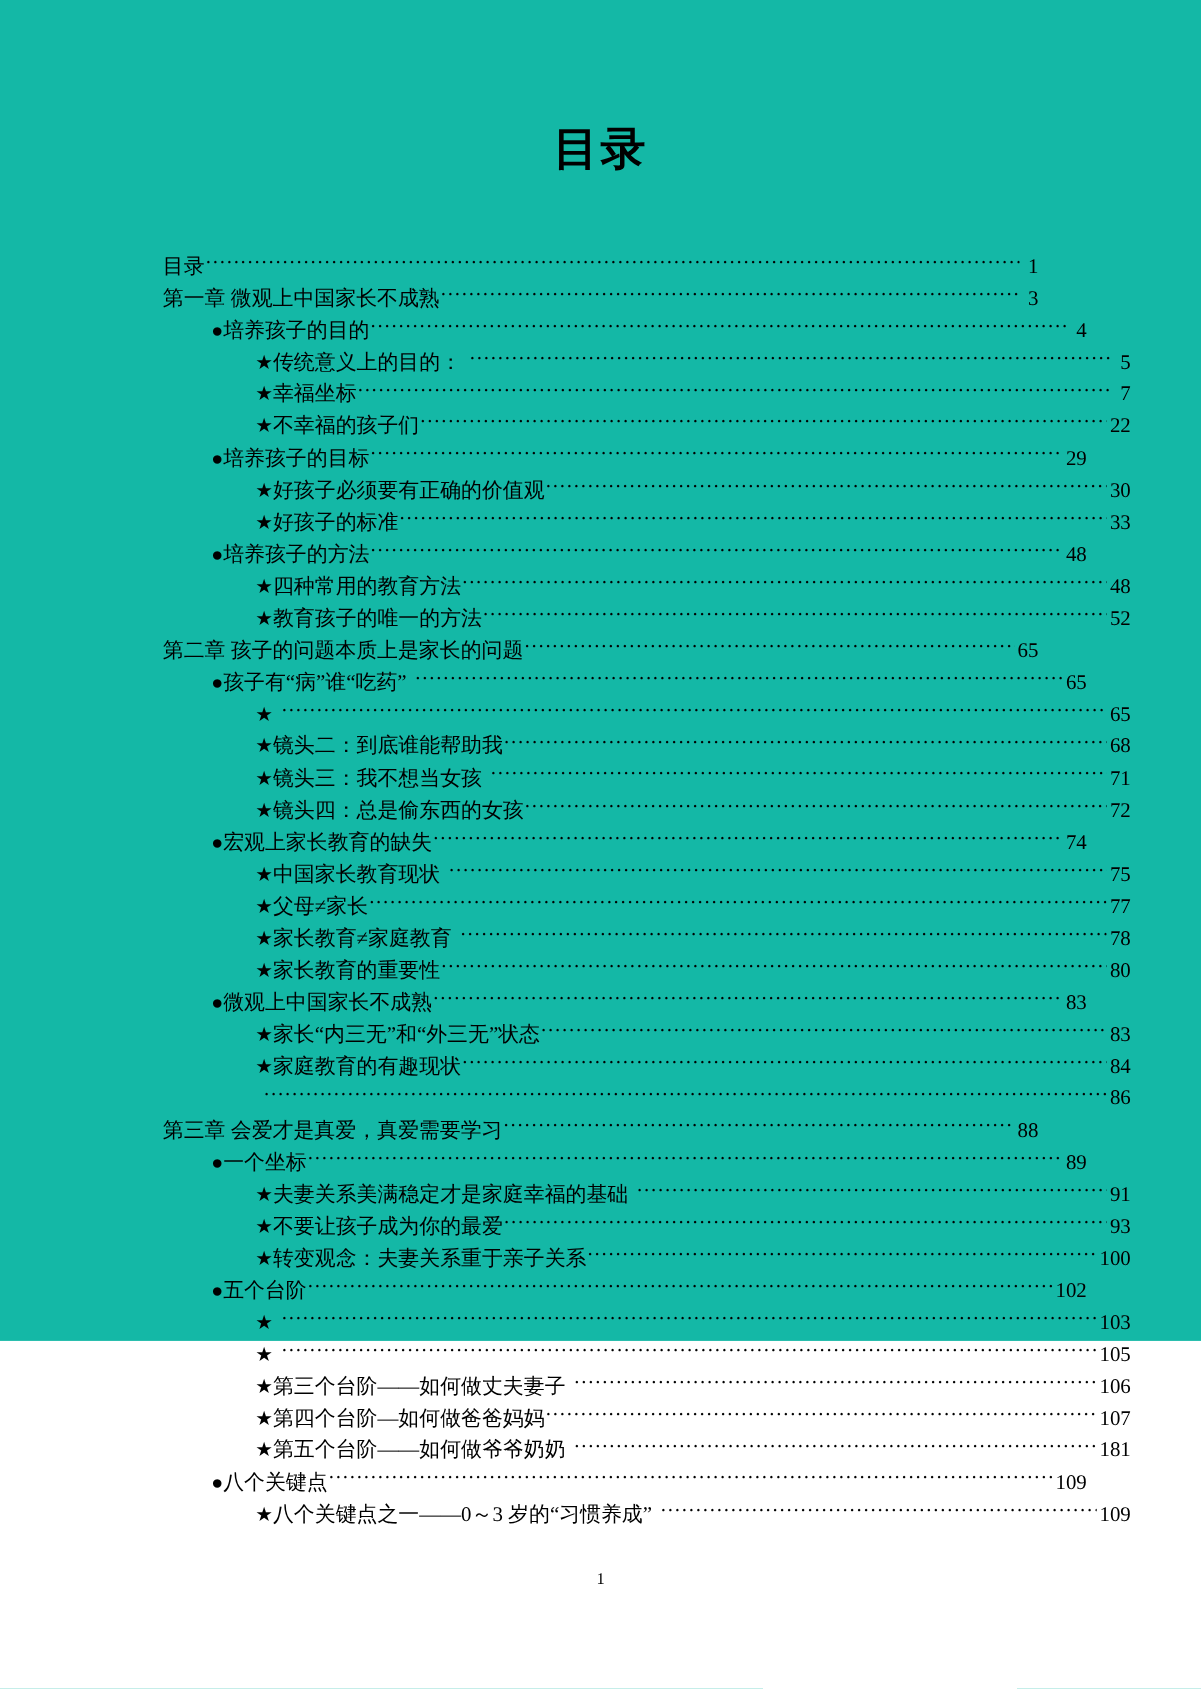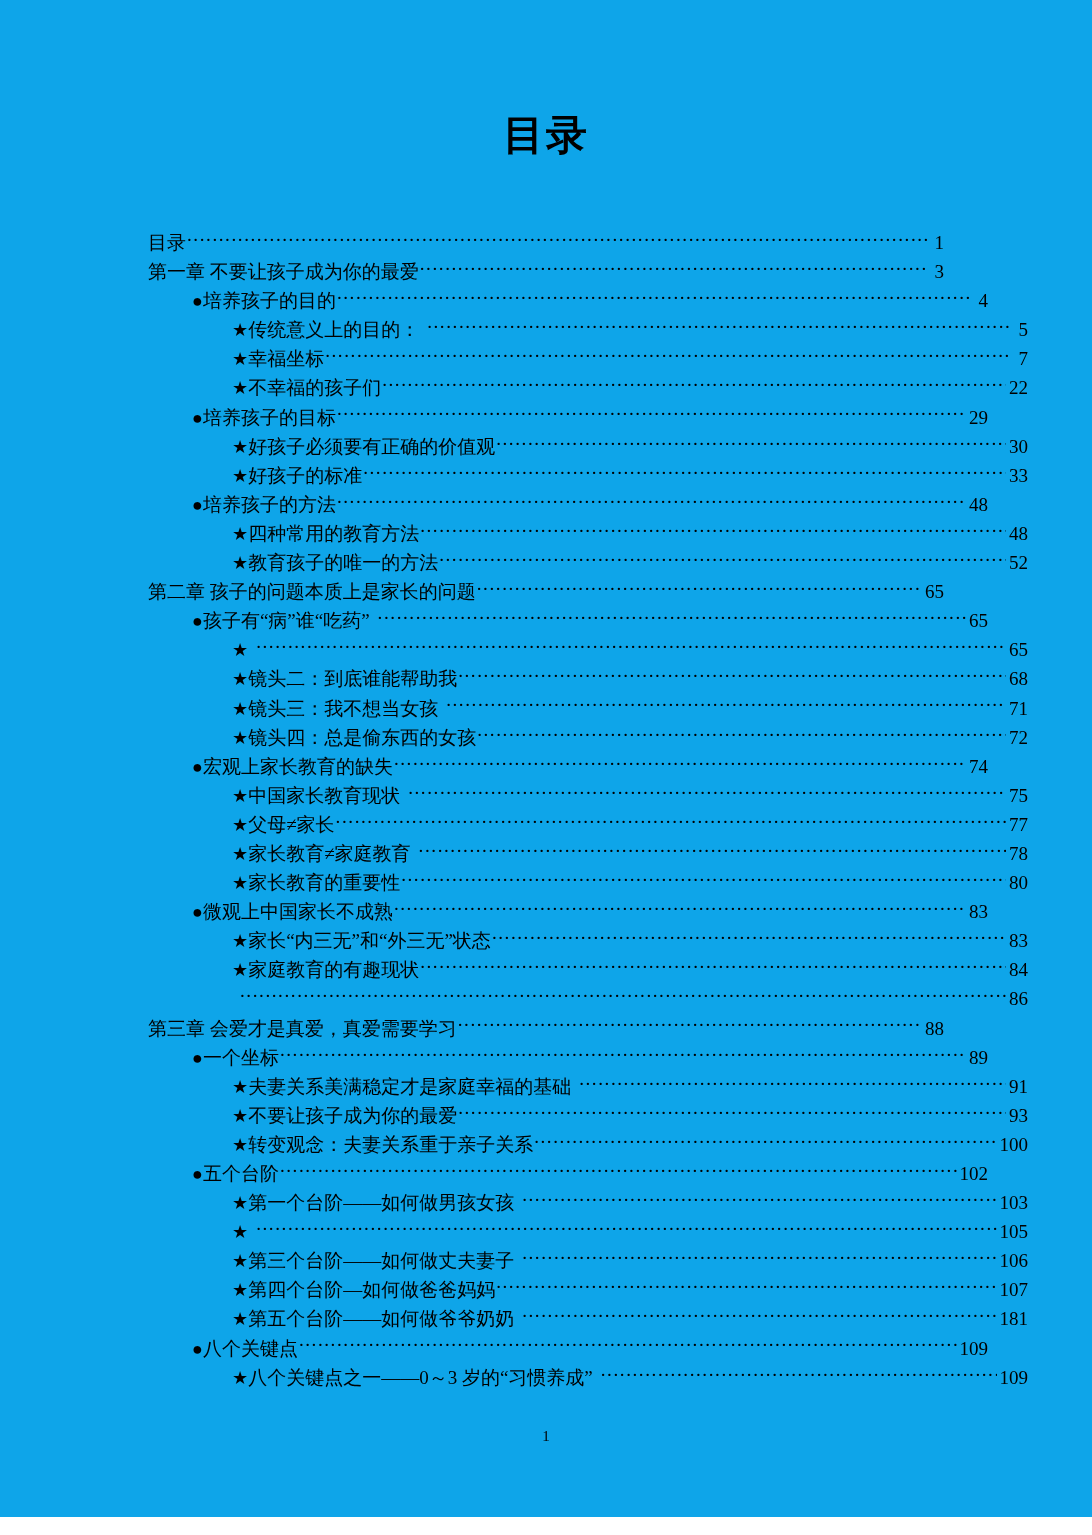--- a/index.html
+++ b/index.html
@@ -14,22 +14,22 @@
     font-family: "Liberation Serif", "DejaVu Serif", serif;
     color: #000000;
     overflow: hidden;
   }
 
   .page {
     position: absolute;
     left: 0;
     top: 0;
     width: 1092px;
-    height: 1517px;
-    background: #0ea5e9;
+    height: 1219px;
+    background: #14b8a6;
   }
 
   .toc-title {
     position: absolute;
     left: 0;
     top: 113px;
     width: 1092px;
     text-align: center;
     font-size: 41px;
     font-weight: bold;
@@ -122,21 +122,21 @@
 
   <div class="toc-title">目录</div>
 
   <div class="toc-list" id="toc-list">
       <div class="toc-row lvl0">
         <span class="row-label">目录</span>
         <span class="leader"></span>
         <span class="row-page">1</span>
       </div>
       <div class="toc-row lvl0">
-        <span class="row-label">第一章  不要让孩子成为你的最爱</span>
+        <span class="row-label">第一章  微观上中国家长不成熟</span>
         <span class="leader"></span>
         <span class="row-page">3</span>
       </div>
       <div class="toc-row lvl1">
         <span class="bullet disc">●</span>
         <span class="row-label">培养孩子的目的</span>
         <span class="leader"></span>
         <span class="row-page">4</span>
       </div>
       <div class="toc-row lvl2 gap">
@@ -309,21 +309,20 @@
         <span class="row-page">100</span>
       </div>
       <div class="toc-row lvl1">
         <span class="bullet disc">●</span>
         <span class="row-label">五个台阶</span>
         <span class="leader"></span>
         <span class="row-page">102</span>
       </div>
       <div class="toc-row lvl2 gap">
         <span class="bullet star">★</span>
-        <span class="row-label">第一个台阶——如何做男孩女孩</span>
         <span class="leader"></span>
         <span class="row-page">103</span>
       </div>
       <div class="toc-row lvl2 gap">
         <span class="bullet star">★</span>
         <span class="leader"></span>
         <span class="row-page">105</span>
       </div>
       <div class="toc-row lvl2 gap">
         <span class="bullet star">★</span>

